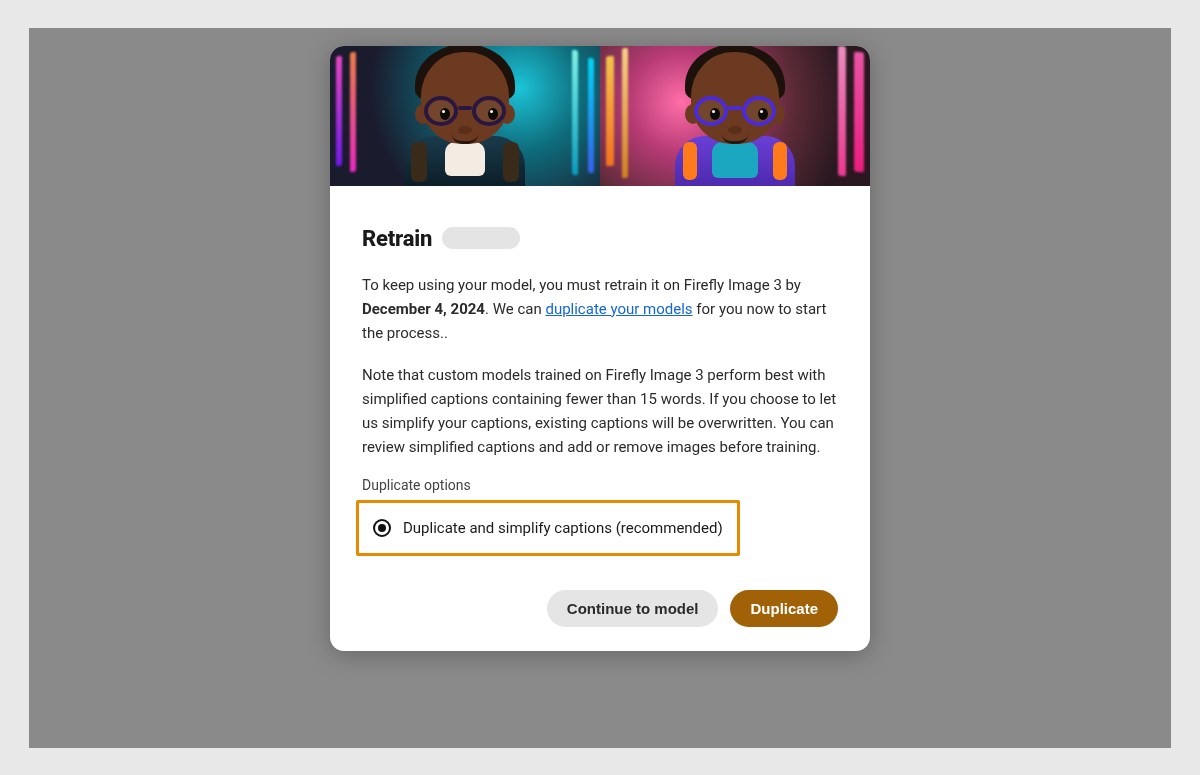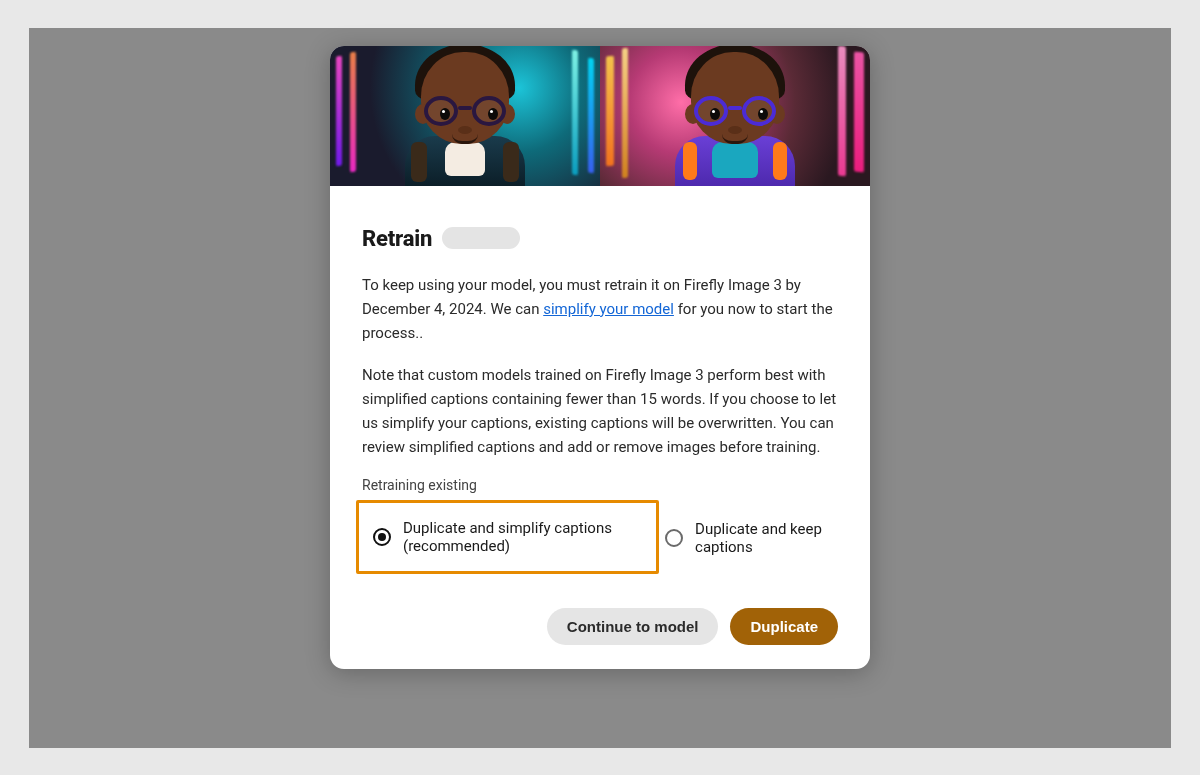--- a/index.html
+++ b/index.html
@@ -93,21 +93,21 @@
   .hero-right .body { background:linear-gradient(#6a3fd6,#4a27a9); }
   .hero-right .body::before { content:""; position:absolute; left:50%; transform:translateX(-50%); top:6px; width:46px; height:36px; background:#1aa7bf; border-radius:10px 10px 6px 6px;}
   .hero-right .body::after { content:""; position:absolute; left:8px; top:6px; width:14px; height:38px; background:#ff7a1a; border-radius:6px; box-shadow: 90px 0 0 #ff7a1a; }
 
   .content { padding: 40px 32px 24px 32px; color:#1a1a1a; }
   .title-row { display:flex; align-items:center; gap:10px; margin-bottom: 22px;}
   .title { font-size: 22px; font-weight: 800; letter-spacing: -0.2px; }
   .pill { width:78px; height:22px; background:#e4e4e4; border-radius:999px; }
   .body-text { font-size: 15px; line-height: 1.6; color:#2b2b2b; }
   .body-text p { margin-bottom: 18px; }
-  .body-text strong { font-weight:400; }
+  .body-text strong { font-weight:700; }
   .body-text a { color:#1366d6; text-decoration: underline; }
   .section-label { font-size:14px; color:#444; margin: 6px 0 10px 0; }
   .options { display:flex; flex-direction:row; gap:8px; }
   .highlight-box {
     border: 3px solid #e68a00;
     border-radius: 2px;
     padding: 8px 10px;
     margin: -3px -6px 0 -6px;
   }
   .option-row { display:flex; align-items:center; gap:12px; padding:8px 4px; cursor:pointer; font-size:15px;}
@@ -184,38 +184,34 @@
     </div>
 
     <div class="content">
       <div class="title-row">
         <span class="title">Retrain</span>
         <span class="pill"></span>
       </div>
 
       <div class="body-text">
         <p>
-          <span>To keep using your model, you must retrain it on Firefly Image 3 by </span><strong>December 4, 2024</strong><span>. We can </span><a href="#">simplify your model</a><span> for you now to start the process..</span>
+          <span>To keep using your model, you must retrain it on Firefly Image 3 by </span><strong>December 4, 2024</strong><span>. We can </span><a href="#">duplicate your models</a><span> for you now to start the process..</span>
         </p>
         <p>Note that custom models trained on Firefly Image 3 perform best with simplified captions containing fewer than 15 words. If you choose to let us simplify your captions, existing captions will be overwritten. You can review simplified captions and add or remove images before training.</p>
       </div>
 
-      <div class="section-label">Retraining existing</div>
+      <div class="section-label">Duplicate options</div>
 
       <div class="options">
         <div class="highlight-box">
           <label class="option-row">
             <span class="radio selected"></span>
             <span>Duplicate and simplify captions (recommended)</span>
           </label>
         </div>
-        <label class="option-row">
-          <span class="radio unselected"></span>
-          <span>Duplicate and keep captions</span>
-        </label>
       </div>
 
       <div class="actions">
         <button class="btn btn-secondary">Continue to model</button>
         <button class="btn btn-primary">Duplicate</button>
       </div>
     </div>
 
   </div>
 </div>

